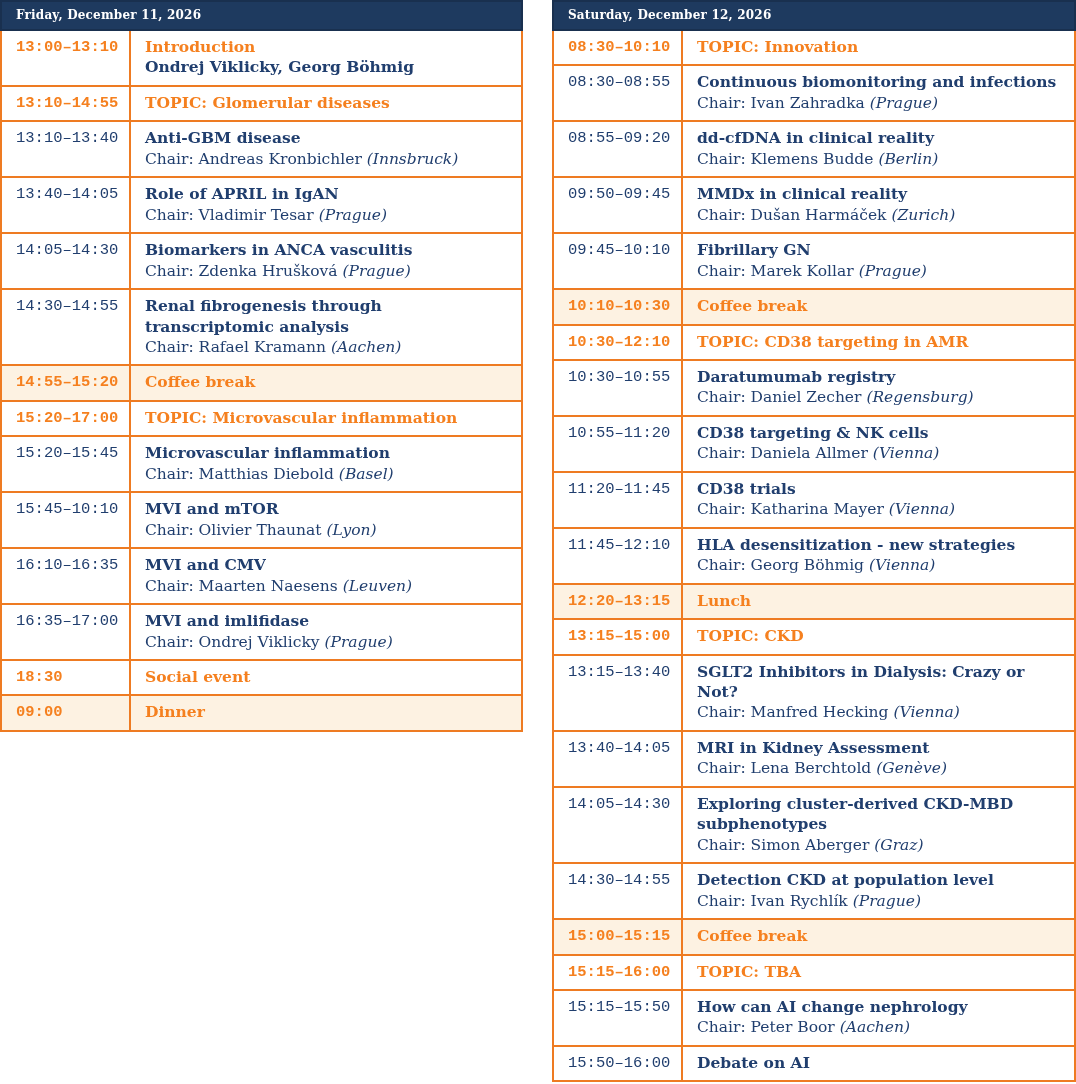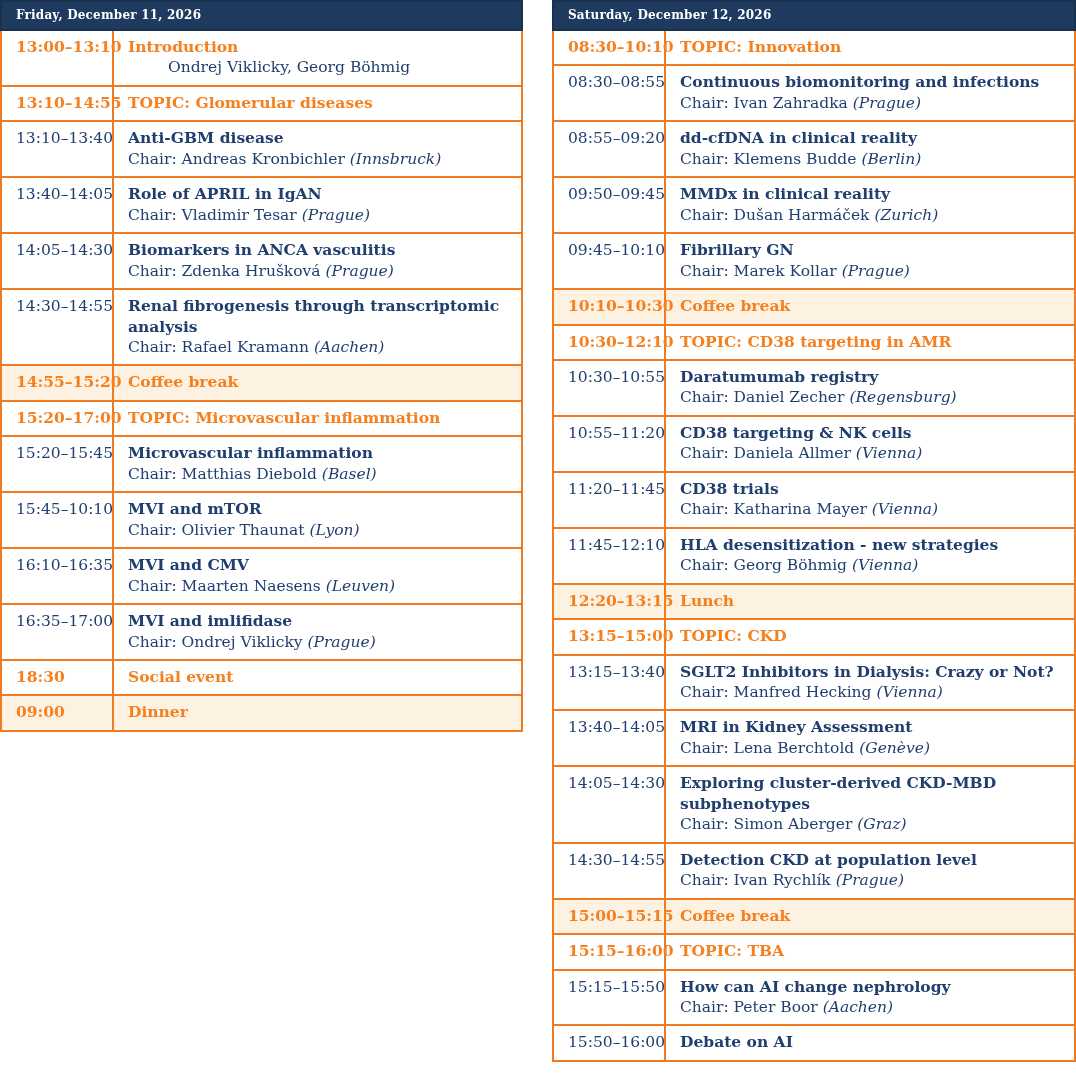--- a/index.html
+++ b/index.html
@@ -40,31 +40,32 @@
   .row{
     display:flex;
     align-items:stretch;
     border-top:2px solid var(--orange-border);
     background:#ffffff;
   }
   .day-body .row:first-child{border-top:none;}
   .row.shaded{background:var(--shaded);}
   .cell{padding:6px 12px 7px 14px;font-size:15.5px;line-height:1.32;}
   .time{
-    width:112px;
+    width:129px;
     flex:0 0 auto;
     border-right:2px solid var(--orange-border);
     white-space:nowrap;
+    font-family:Liberation Mono, monospace;
   }
   .content{flex:1 1 auto;}
   .row.talk .time{color:var(--navy);font-weight:normal;}
   .row.highlight .time{color:var(--orange);font-weight:bold;}
   .row .title{font-weight:bold;color:var(--navy);}
   .row.highlight .title{color:var(--orange);}
-  .subtitle{font-weight:normal;color:var(--navy);margin-left:40px;}
+  .subtitle{font-weight:bold;color:var(--navy);}
   .chair{color:var(--navy);font-weight:normal;}
   .place{font-style:italic;}
 </style>
 </head>
 <body>
 
 <div class="program">
   <section class="day">
     <header class="day-header">
       <span>Friday, December 11, 2026</span>

